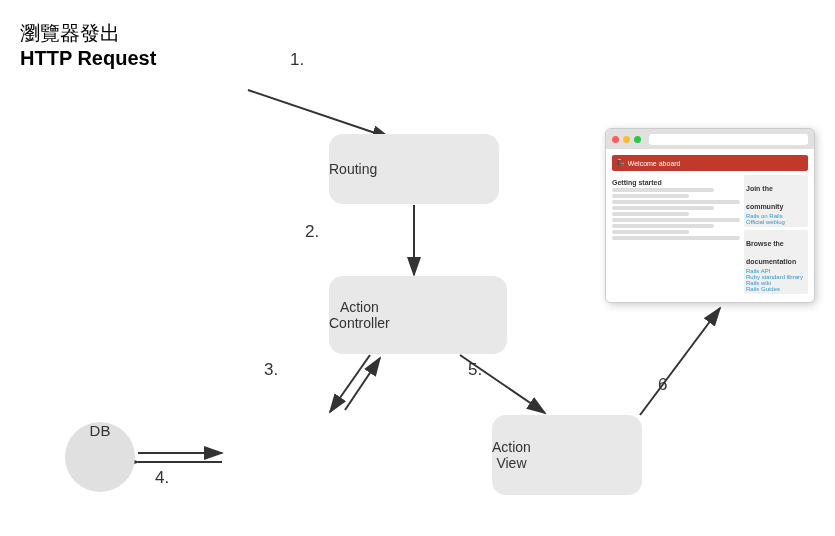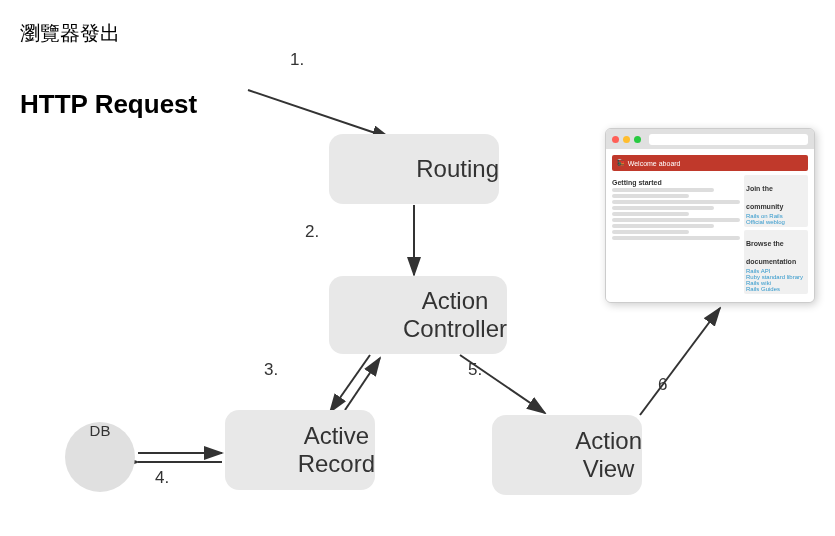--- a/index.html
+++ b/index.html
@@ -24,36 +24,35 @@
       top: 20px;
       left: 20px;
     }
     .http-request .chinese {
       font-size: 20px;
       font-weight: normal;
       display: block;
       margin-bottom: 0;
     }
     .http-request .english {
-      font-size: 26px;
+      font-size: 20px;
       font-weight: bold;
       display: block;
-      margin-top: 42px;
     }
 
     
     .box {
       position: absolute;
       background: #e8e8e8;
       border-radius: 14px;
       display: flex;
       align-items: center;
-      justify-content: flex-end;
+      justify-content: flex-start;
       text-align: center;
-      font-size: 24px;
+      font-size: 14px;
       color: #333;
     }
 
     .box-routing {
       width: 170px;
       height: 70px;
       left: 329px;
       top: 134px;
     }
 
@@ -246,23 +245,20 @@
   </svg>
 
   <div class="box box-routing">
     <span>Routing</span>
   </div>
 
   <div class="box box-action-controller">
     <span>Action<br>Controller</span>
   </div>
 
-  <div class="box box-active-record">
-    <span>Active<br>Record</span>
-  </div>
 
   <div class="box box-action-view">
     <span>Action<br>View</span>
   </div>
 
   <div class="db-circle">
     <span>DB</span>
   </div>
 
   <div class="step-label" style="top: 50px; left: 290px;">1.</div>

